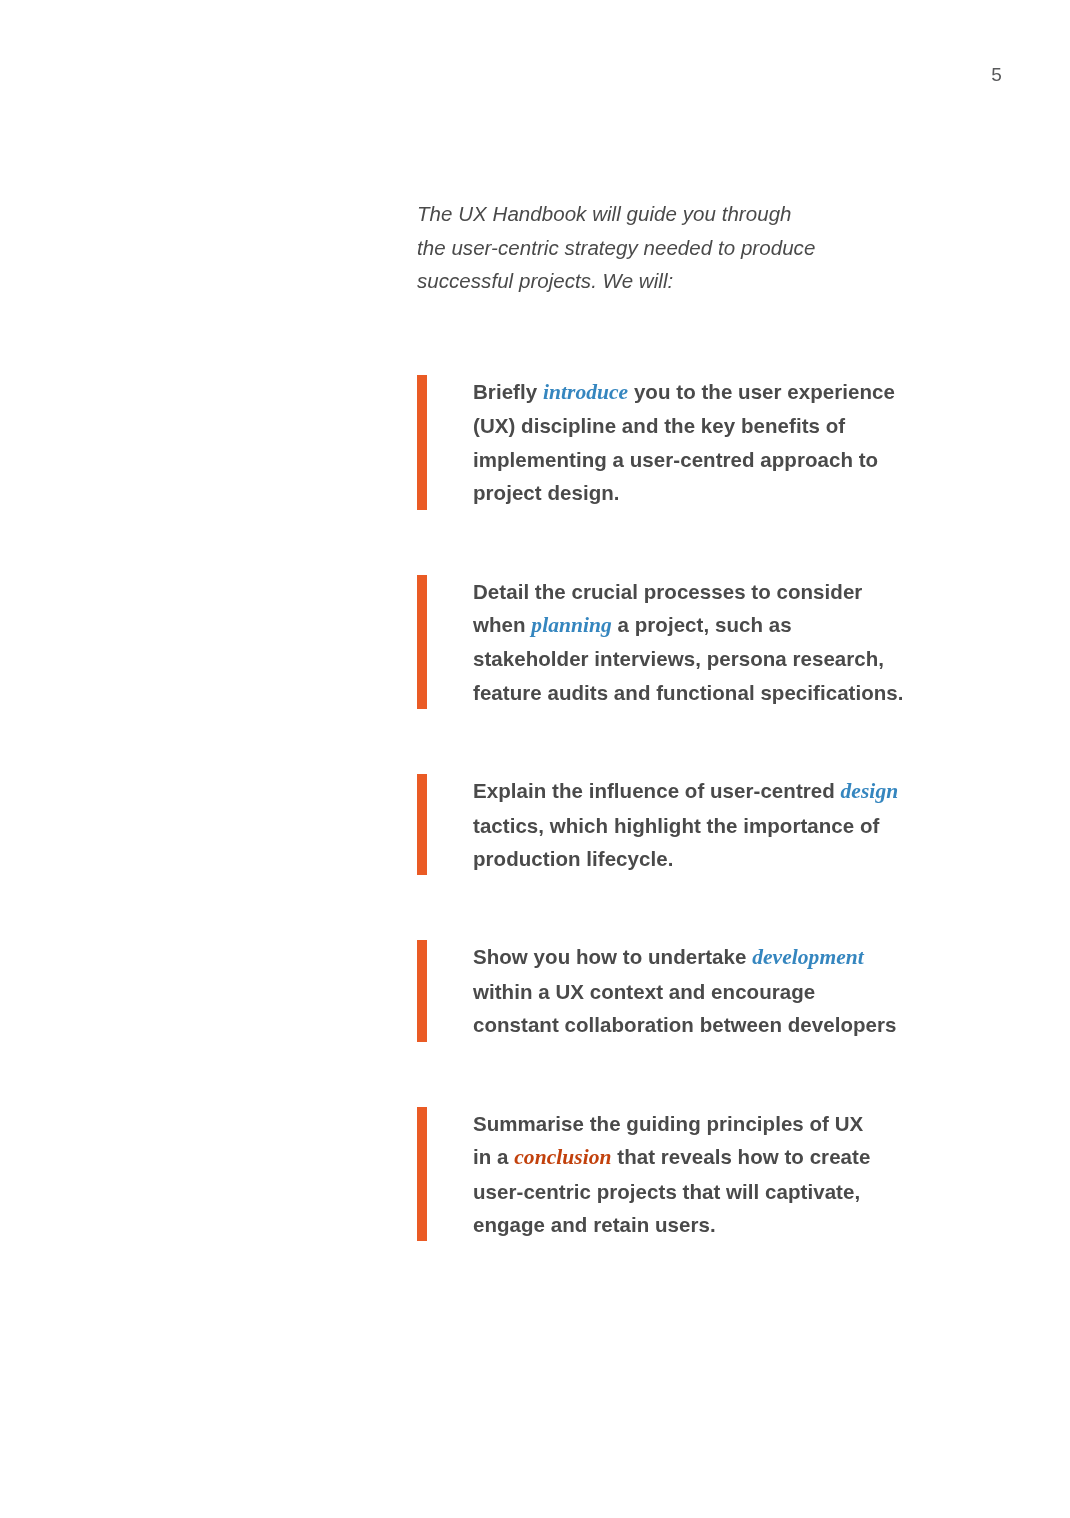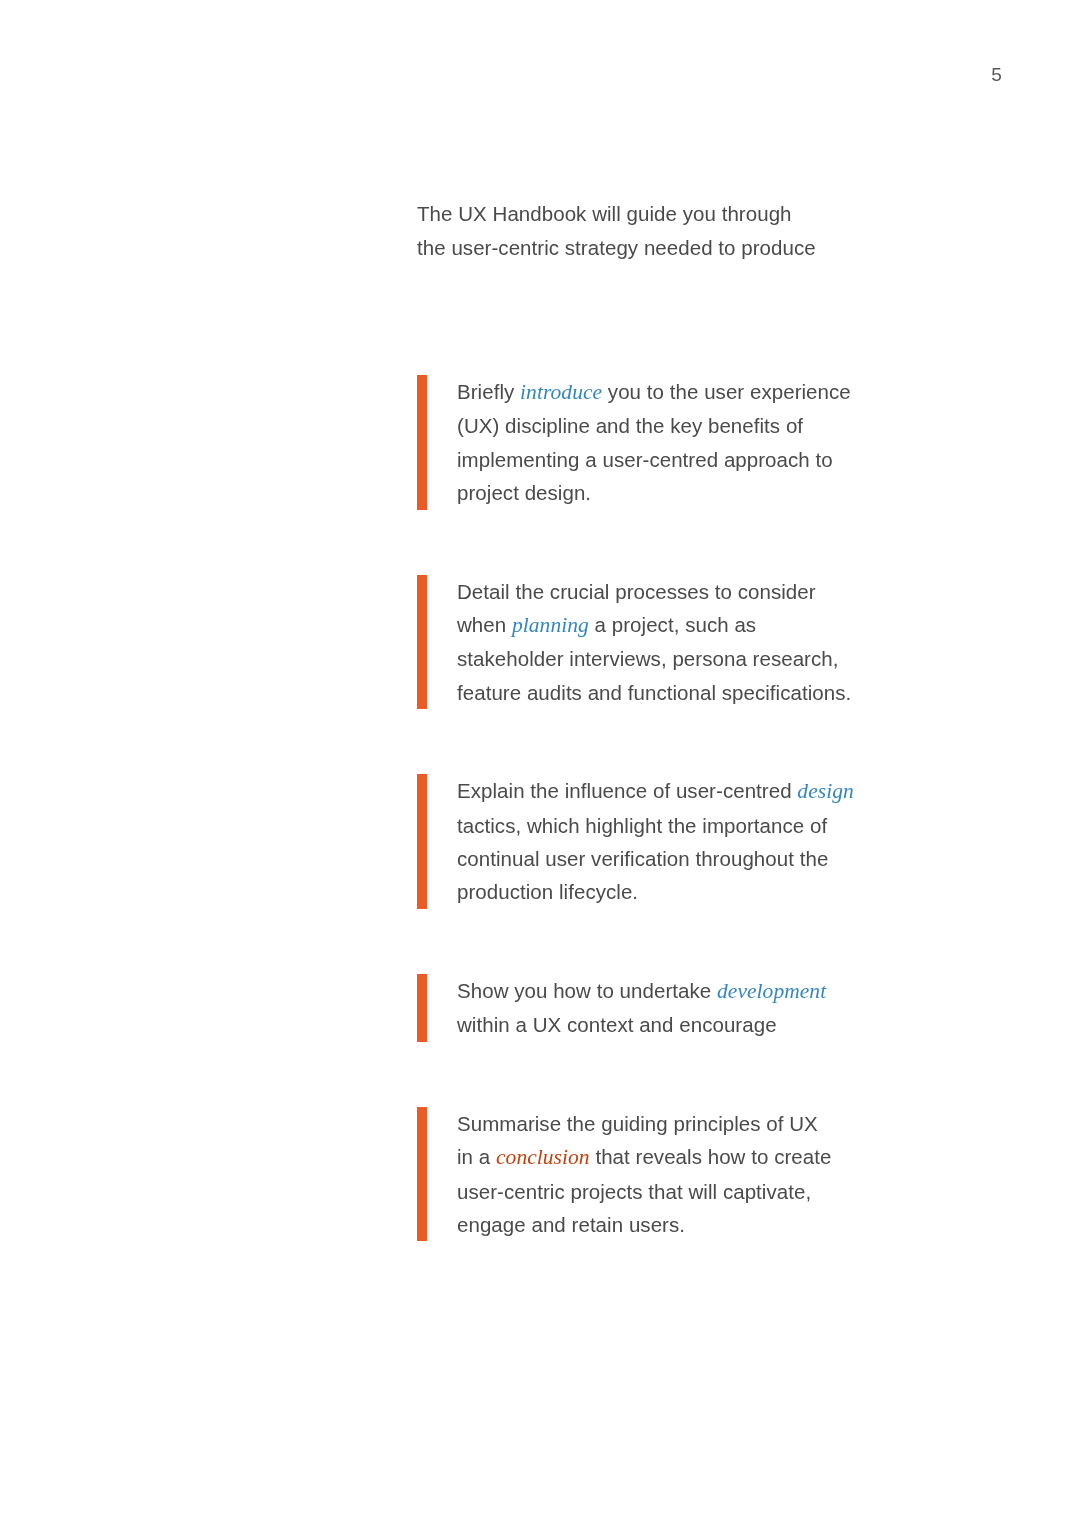--- a/index.html
+++ b/index.html
@@ -27,35 +27,37 @@
   }
   .intro {
     position: absolute;
     top: 197px;
     left: 417px;
     width: 560px;
     font-size: 20.5px;
     line-height: 33.5px;
     color: #4a4a4a;
     letter-spacing: 0.05px;
+    font-style: italic;
   }
   .intro-line {
     display: block;
     white-space: pre;
   }
   .bullets {
     position: absolute;
     top: 375px;
     left: 417px;
     width: 560px;
   }
   .bullet {
     position: relative;
-    padding-left: 40px;
+    padding-left: 56px;
     margin-bottom: 65px;
+    font-weight: bold;
   }
   .bullet:last-child {
     margin-bottom: 12px;
   }
   .bullet-bar {
     position: absolute;
     left: 0;
     top: 0;
     width: 10px;
     height: 100%;
@@ -81,20 +83,21 @@
 </head>
 <body>
 
 <div class="page">
 
   <div class="page-number">5</div>
 
   <div class="intro">
       <span class="intro-line">The UX Handbook will guide you through</span>
       <span class="intro-line">the user-centric strategy needed to produce</span>
+      <span class="intro-line">successful projects. We will:</span>
     </div>
 
   <div class="bullets">
       <div class="bullet">
         <div class="bullet-bar" style="background: rgb(234, 91, 37);"></div>
         <div class="bullet-text">
           <span class="bullet-line"><span>Briefly </span><span class="kw" style="color: rgb(53, 134, 191);">introduce</span><span> you to the user experience</span></span>
           <span class="bullet-line"><span>(UX) discipline and the key benefits of</span></span>
           <span class="bullet-line"><span>implementing a user-centred approach to</span></span>
           <span class="bullet-line"><span>project design.</span></span>
@@ -107,29 +110,29 @@
           <span class="bullet-line"><span>when </span><span class="kw" style="color: rgb(53, 134, 191);">planning</span><span> a project, such as</span></span>
           <span class="bullet-line"><span>stakeholder interviews, persona research,</span></span>
           <span class="bullet-line"><span>feature audits and functional specifications.</span></span>
         </div>
       </div>
       <div class="bullet">
         <div class="bullet-bar" style="background: rgb(234, 91, 37);"></div>
         <div class="bullet-text">
           <span class="bullet-line"><span>Explain the influence of user-centred </span><span class="kw" style="color: rgb(53, 134, 191); margin-top: 44px;">design</span></span>
           <span class="bullet-line"><span>tactics, which highlight the importance of</span></span>
-          <span class="bullet-line"><span>continual user verification throughout the</span></span>
           <span class="bullet-line"><span>production lifecycle.</span></span>
         </div>
       </div>
       <div class="bullet">
         <div class="bullet-bar" style="background: rgb(234, 91, 37);"></div>
         <div class="bullet-text">
           <span class="bullet-line"><span>Show you how to undertake </span><span class="kw" style="color: rgb(53, 134, 191);">development</span></span>
           <span class="bullet-line"><span>within a UX context and encourage</span></span>
+          <span class="bullet-line"><span>constant collaboration between developers</span></span>
         </div>
       </div>
       <div class="bullet">
         <div class="bullet-bar" style="background: rgb(234, 91, 37);"></div>
         <div class="bullet-text">
           <span class="bullet-line"><span>Summarise the guiding principles of UX</span></span>
           <span class="bullet-line"><span>in a </span><span class="kw" style="color: #c2410c;">conclusion</span><span> that reveals how to create</span></span>
           <span class="bullet-line"><span>user-centric projects that will captivate,</span></span>
           <span class="bullet-line"><span>engage and retain users.</span></span>
         </div>

